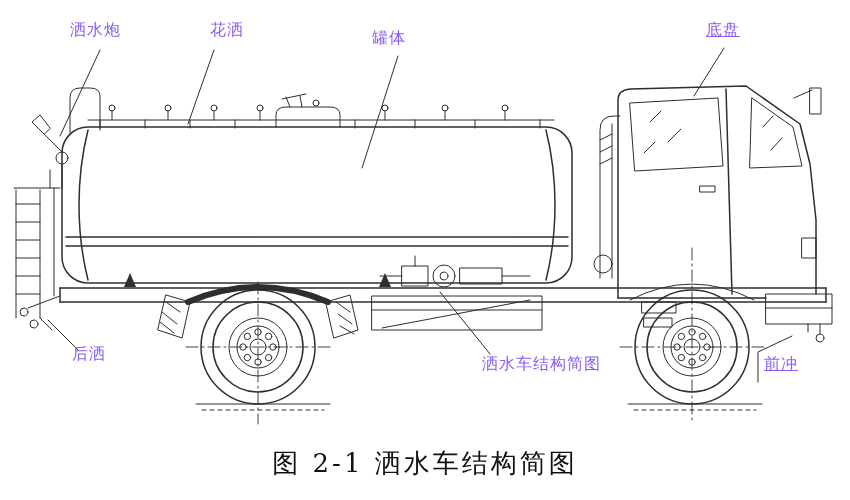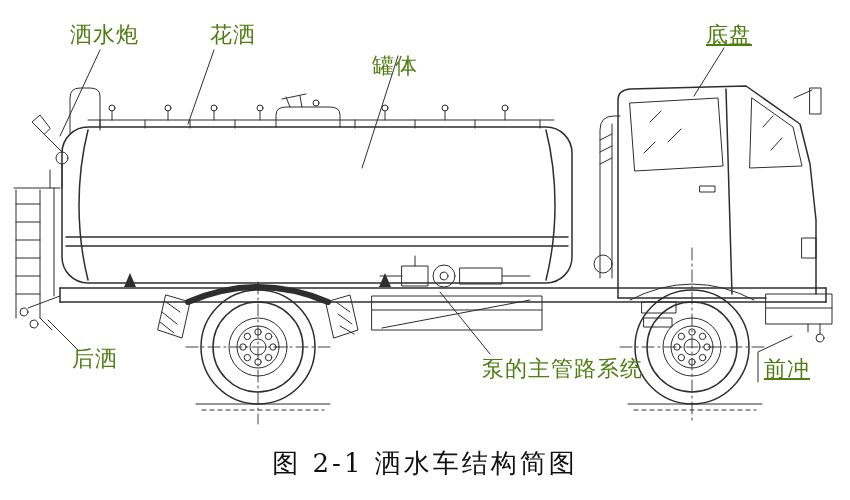--- a/index.html
+++ b/index.html
@@ -1,20 +1,20 @@
 <!DOCTYPE html>
 <html><head>
 <meta charset="utf-8">
 <style>
   * { margin:0; padding:0; box-sizing:border-box; }
   html,body { background:#ffffff; }
   body { font-family:"DejaVu Serif","Liberation Serif",serif; }
   .figure { position:relative; width:850px; height:500px; background:#ffffff; overflow:hidden; }
   .figure svg { position:absolute; left:0; top:0; }
-  .part-label { position:absolute; font-size:22px; color:#4d7c0f; letter-spacing:1px; white-space:nowrap; }
+  .part-label { position:absolute; font-size:16px; color:#8b5cf6; letter-spacing:1px; white-space:nowrap; }
   .caption { position:absolute; left:0; top:446px; width:100%; text-align:center;
              font-size:26px; color:#101010; letter-spacing:3px; }
   .ln    { stroke:#2e2e2e; stroke-width:1.5; fill:none; stroke-linecap:round; stroke-linejoin:round; }
   .thin  { stroke-width:1; }
   .thick { stroke-width:6; }
   .fillk { fill:#2e2e2e; stroke:none; }
   .dash  { stroke-dasharray:12 4 2 4; stroke-width:0.9; }
   .hatch { stroke-dasharray:4 4; }
 </style>
 </head>
@@ -214,20 +214,20 @@
       <polyline points="398,56 362,168"></polyline>
       <polyline points="724,48 694,96"></polyline>
       <polyline points="78,350 48,320"></polyline>
       <polyline points="490,354 440,292"></polyline>
       <polyline points="758,382 758,352 792,336"></polyline>
     </g>
   </svg>
 
   <span class="part-label" style="left:70px;  top:20px;">洒水炮</span>
   <span class="part-label" style="left:210px; top:20px;">花洒</span>
-  <span class="part-label" style="left:372px; top:28px;margin-top:23px;">罐体</span>
+  <span class="part-label" style="left:372px; top:28px;">罐体</span>
   <span class="part-label" style="left:706px; top:20px;text-decoration:underline;">底盘</span>
   <span class="part-label" style="left:72px;  top:344px;">后洒</span>
-  <span class="part-label" style="left:482px; top:354px;">泵的主管路系统</span>
+  <span class="part-label" style="left:482px; top:354px;">洒水车结构简图</span>
   <span class="part-label" style="left:764px; top:354px;text-decoration:underline;">前冲</span>
 
   <div class="caption">图 2-1 洒水车结构简图</div>
 </div>
 
 </body></html>

